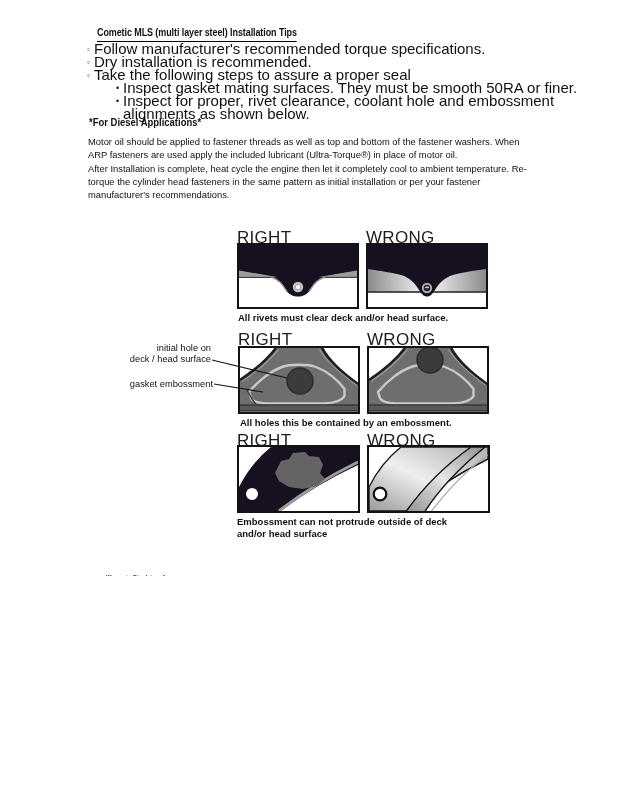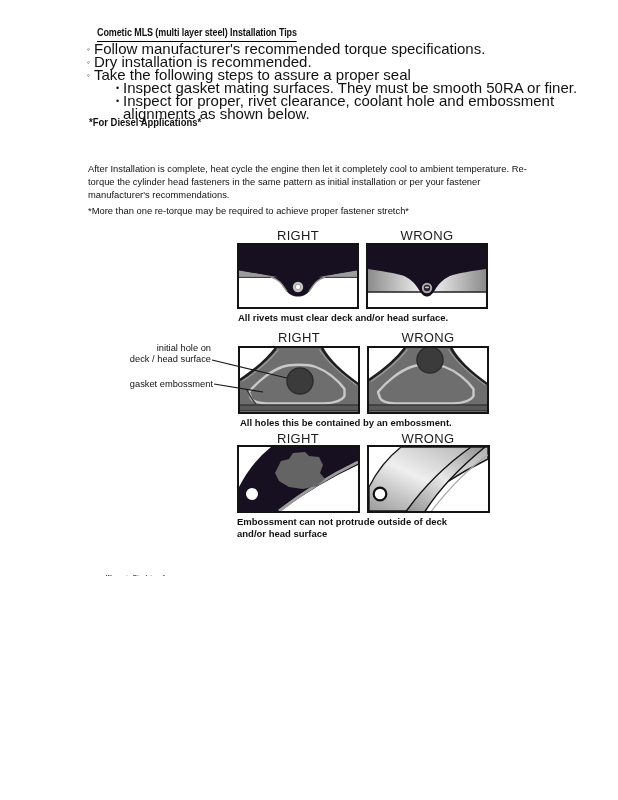--- a/index.html
+++ b/index.html
@@ -32,22 +32,22 @@
     font-size:11px;font-weight:bold;
     transform:scaleX(0.86);transform-origin:left top;
     white-space:nowrap;
   }
   .para{left:88px;width:452px;font-size:9.4px;line-height:13px;}
   .p1{top:135px;}
   .p2{top:162px;}
   .note{top:204px;}
 
   .dlabel{
-    width:122px;text-align:center;
-    font-size:13px;letter-spacing:0.3px;color:#1c1c1c;
+    width:122px;text-align:left;
+    font-size:17px;letter-spacing:0.3px;color:#1c1c1c;
     white-space:nowrap;
   }
   .caption{
     font-size:9.5px;font-weight:bold;line-height:11.5px;color:#111;
     white-space:nowrap;
   }
   .ptr-label{
     font-size:9.3px;line-height:10.5px;text-align:right;color:#111;
     white-space:nowrap;
   }
@@ -70,22 +70,22 @@
 
   <div class="abs tips">
     <div class="tip">Follow manufacturer's recommended torque specifications.</div>
     <div class="tip">Dry installation is recommended.</div>
     <div class="tip">Take the following steps to assure a proper seal</div>
     <div class="subtip">Inspect gasket mating surfaces.  They must be smooth 50RA or finer.</div>
     <div class="subtip">Inspect for proper, rivet clearance, coolant hole and embossment alignments as shown below.</div>
   </div>
 
   <div class="abs h2">*For Diesel Applications*</div>
+  <div class="abs para p1">Motor oil should be applied to fastener threads as well as top and bottom of the fastener washers. When ARP fasteners are used apply the included lubricant (Ultra-Torque®) in place of motor oil.</div>
   <div class="abs para p2">After Installation is complete, heat cycle the engine then let it completely cool to ambient temperature. Re-torque the cylinder head fasteners in the same pattern as initial installation or per your fastener manufacturer's recommendations.</div>
-  <div class="abs para note">*More than one re-torque may be required to achieve proper fastener stretch*</div>
 
   <div class="abs dlabel" style="left:237px;top:228px;">RIGHT</div>
   <div class="abs dlabel" style="left:366px;top:228px;">WRONG</div>
 
   <svg class="abs" style="left:237px;top:243px;" width="122" height="66" viewBox="0 0 122 66">
     <rect x="0" y="0" width="122" height="66" fill="#ffffff"></rect>
     <path d="M2,28 C12,30 26,31.5 34,34 C44,37 46,43 50,48.5 C53,52 56,53.5 61,53.5 C66,53.5 69,52 72,48.5 C76,43 78,37 88,34 C96,31.5 110,30 120,28 L120,2 L2,2 Z" fill="#171020"></path>
     <path d="M2,27.5 L40,34 L2,34 Z" fill="#9c9c9c"></path>
     <path d="M120,27.5 L82,34 L120,34 Z" fill="#9c9c9c"></path>
     <path d="M2,34.4 L40,34.4 M82,34.4 L120,34.4" stroke="#2a2a2a" stroke-width="1"></path>

